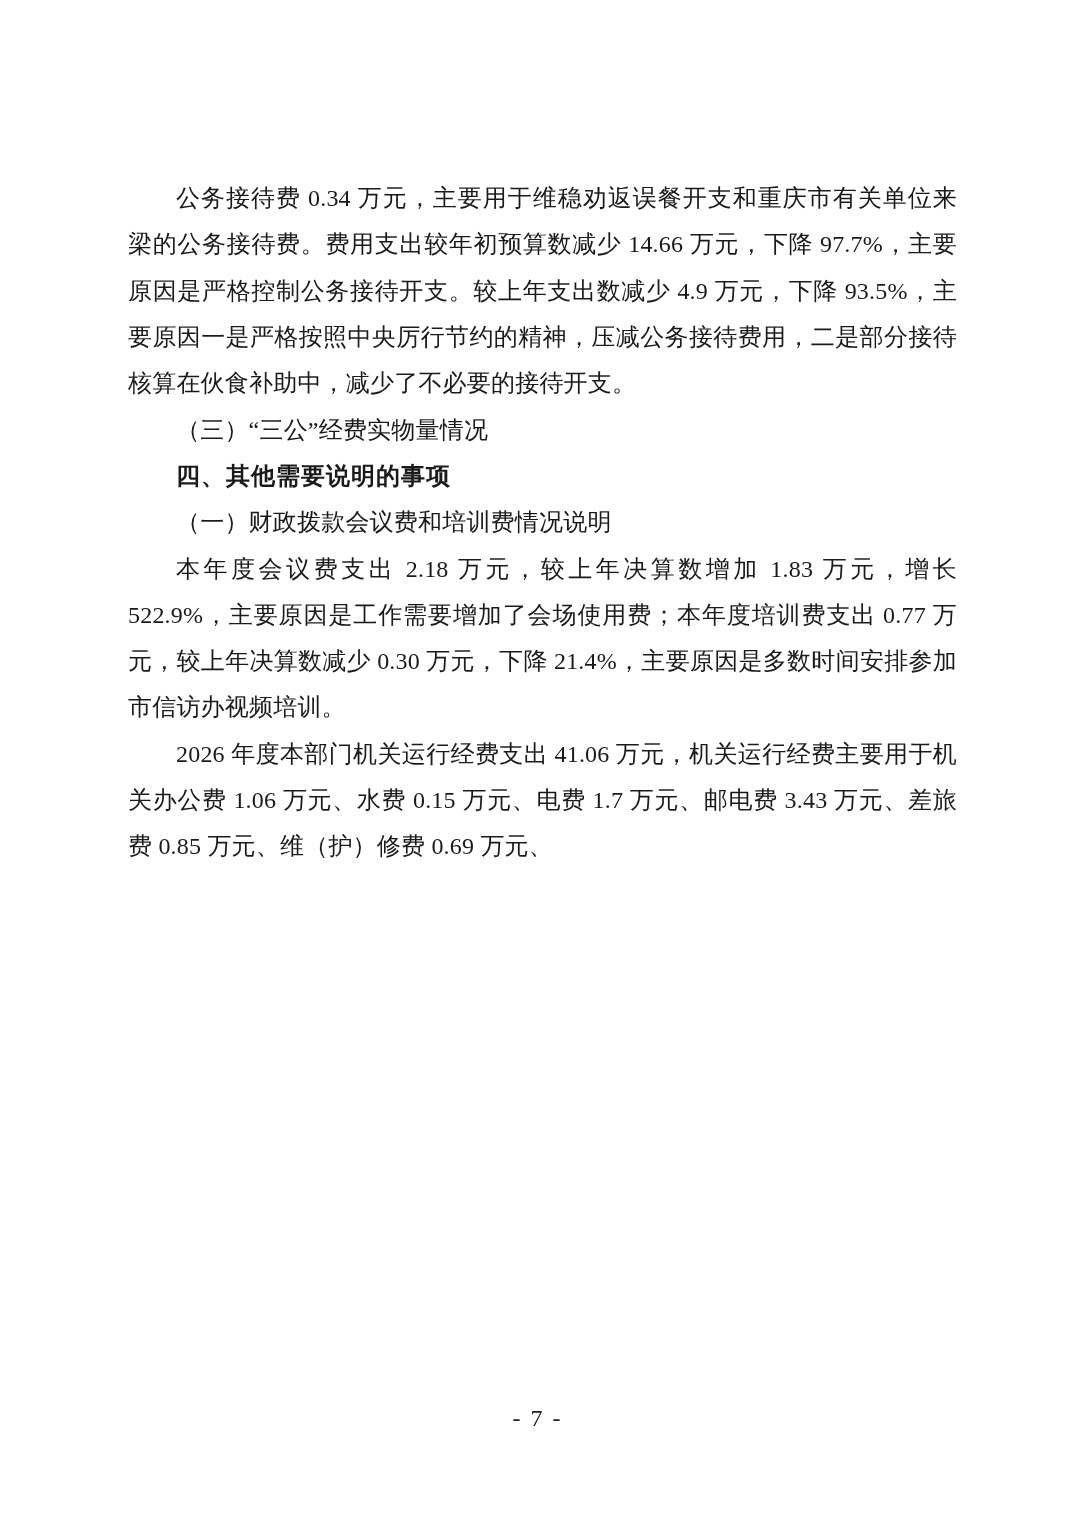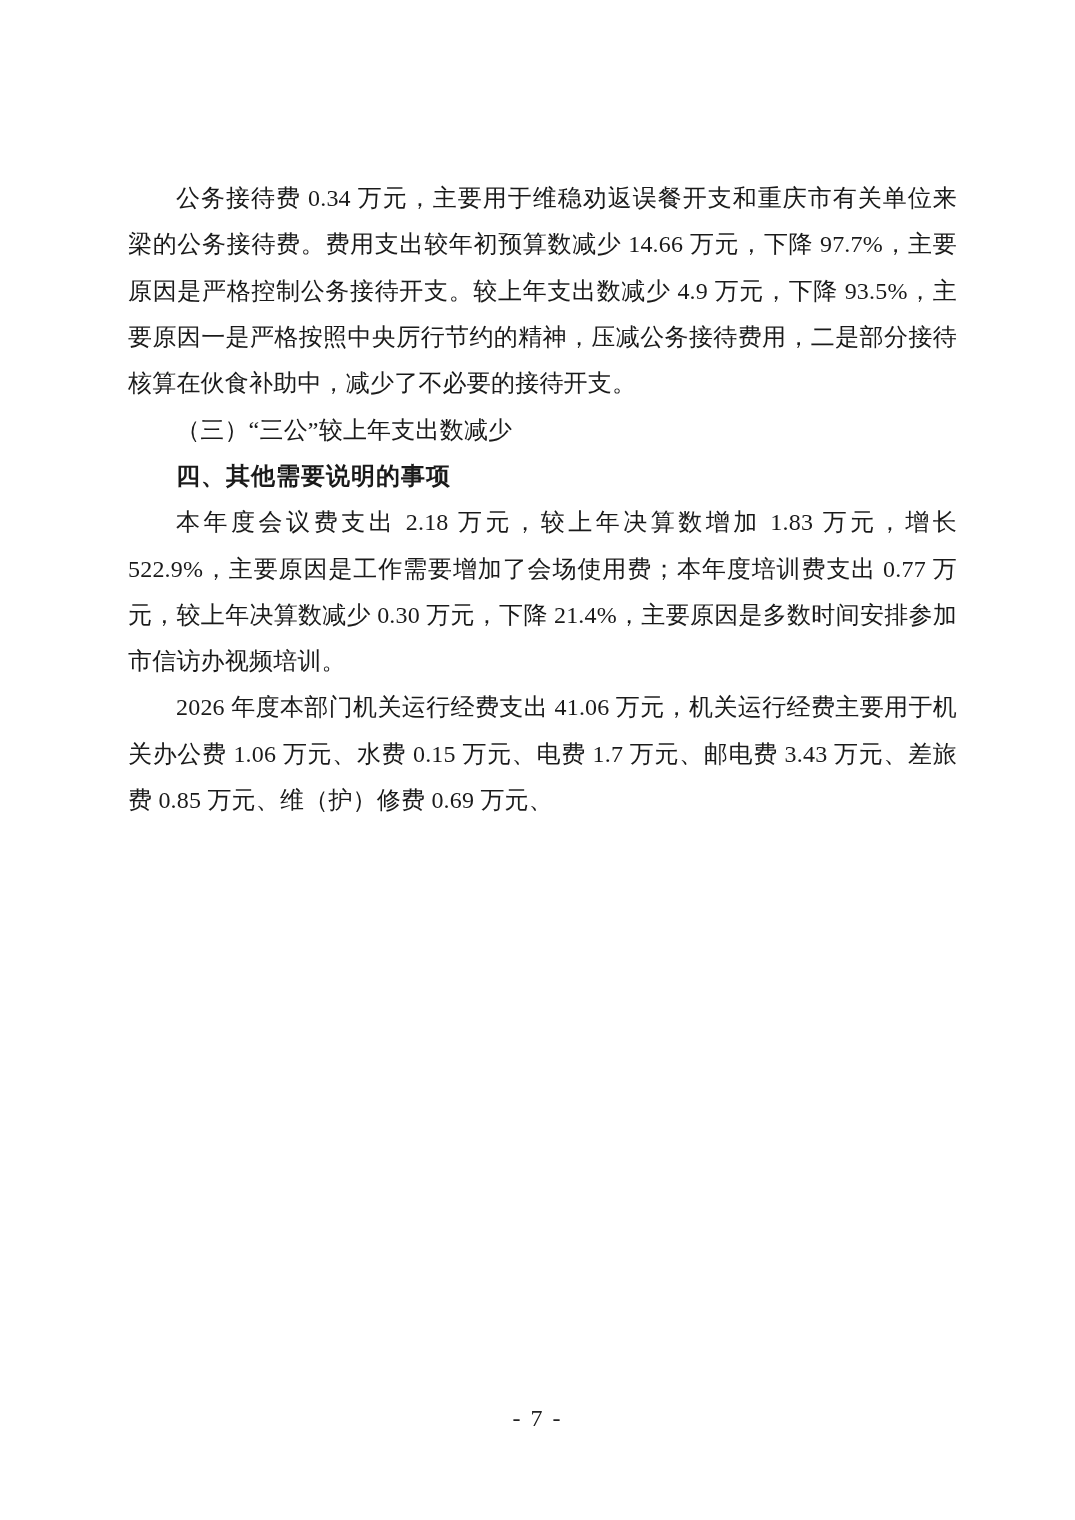--- a/index.html
+++ b/index.html
@@ -53,19 +53,20 @@
     color: #222;
     letter-spacing: 2px;
   }
 </style>
 </head>
 <body>
 
 <div class="page">
   <div class="doc-body">
     <p class="indent">公务接待费 0.34 万元，主要用于维稳劝返误餐开支和重庆市有关单位来梁的公务接待费。费用支出较年初预算数减少 14.66 万元，下降 97.7%，主要原因是严格控制公务接待开支。较上年支出数减少 4.9 万元，下降 93.5%，主要原因一是严格按照中央厉行节约的精神，压减公务接待费用，二是部分接待核算在伙食补助中，减少了不必要的接待开支。</p>
-    <p class="subheading">（三）“三公”较上年支出数减少</p>
+    <p class="subheading">（三）“三公”经费实物量情况</p>
     <p class="heading">四、其他需要说明的事项</p>
+    <p class="subheading">（一）财政拨款会议费和培训费情况说明</p>
     <p class="indent">本年度会议费支出 2.18 万元，较上年决算数增加 1.83 万元，增长 522.9%，主要原因是工作需要增加了会场使用费；本年度培训费支出 0.77 万元，较上年决算数减少 0.30 万元，下降 21.4%，主要原因是多数时间安排参加市信访办视频培训。</p>
     <p class="indent">2026 年度本部门机关运行经费支出 41.06 万元，机关运行经费主要用于机关办公费 1.06 万元、水费 0.15 万元、电费 1.7 万元、邮电费 3.43 万元、差旅费 0.85 万元、维（护）修费 0.69 万元、</p>
   </div>
   <div class="page-number">- 7 -</div>
 </div>
 
 </body></html>

